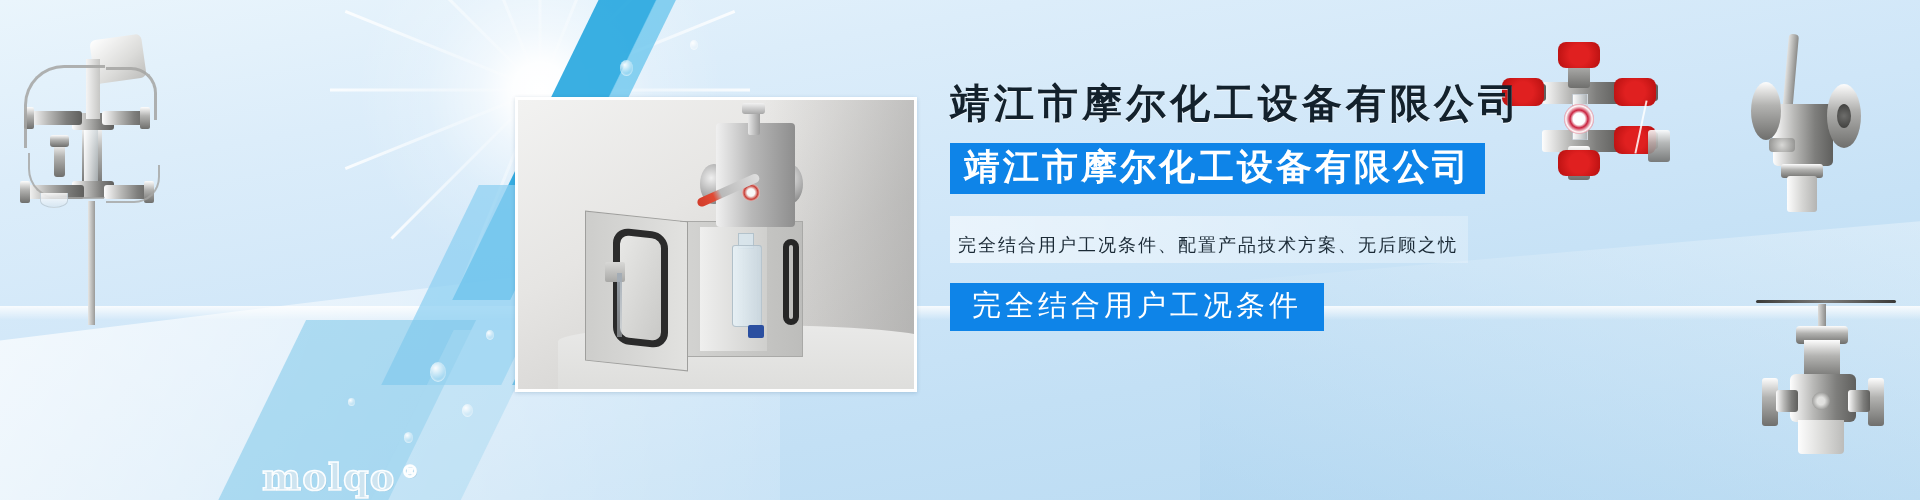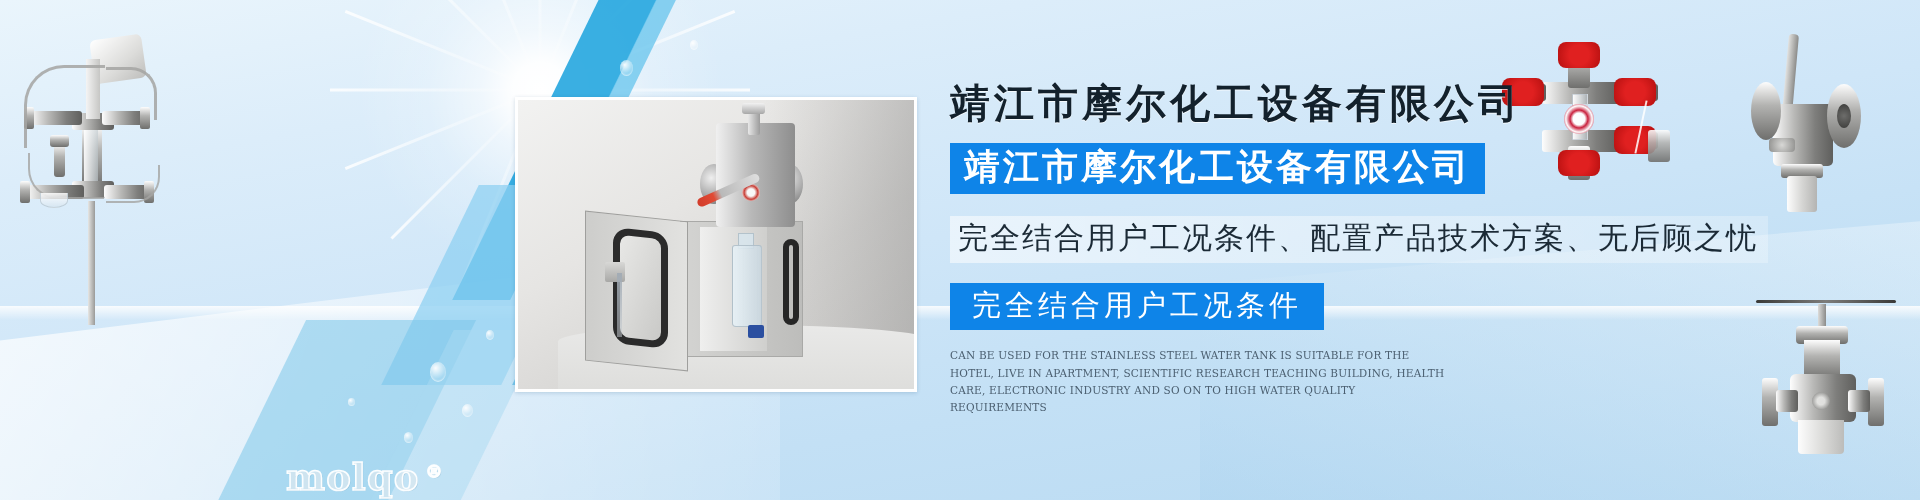--- a/index.html
+++ b/index.html
@@ -114,23 +114,23 @@
     text-shadow:0 1px 0 rgba(255,255,255,.7);
   }
   .badge-solid{
     display:inline-block;background:#0e84e8;color:#fff;
     font-size:36px;font-weight:700;letter-spacing:3px;
     padding:6px 14px 9px 14px;white-space:nowrap;line-height:1;
   }
   .row-tag{margin-top:18px;}
   .line-plain{
     margin-top:22px;display:inline-block;white-space:nowrap;
-    font-size:30px;font-weight:500;color:#1b2a36;letter-spacing:2px;line-height:1.15;
+    font-size:18px;font-weight:500;color:#1b2a36;letter-spacing:2px;line-height:1.15;
     background:linear-gradient(to right,rgba(255,255,255,.55),rgba(255,255,255,.25));
-    padding:5px 10px 7px 8px;
+    padding:19px 10px 7px 8px;
   }
   .row-custom{margin-top:20px;}
   .badge-custom{
     display:inline-block;background:#0e84e8;color:#fff;
     font-size:29px;font-weight:500;letter-spacing:4px;
     padding:7px 22px 9px 22px;white-space:nowrap;line-height:1.1;
   }
   .caption{
     margin-top:17px;width:505px;
     font-family:"DejaVu Serif","Liberation Serif",serif;
@@ -140,21 +140,20 @@
 
   
   .watermark{
     position:absolute;left:262px;top:455px;
     font-family:"DejaVu Serif","Liberation Serif",serif;
     font-size:37px;font-weight:700;letter-spacing:1px;
     color:rgba(255,255,255,.55);
     -webkit-text-stroke:1.5px rgba(255,255,255,.95);
     text-shadow:1px 1px 0 rgba(120,170,200,.45);
     white-space:nowrap;
-    margin-left:24px;
   }
   .watermark sup{font-size:17px;vertical-align:super;margin-left:6px;}
 </style>
 </head>
 <body>
 
 <div class="banner">
 
   <div class="bg-layer">
     <div class="wedge-light"></div>
@@ -300,20 +299,19 @@
     </div>
 
     <div>
       <span class="line-plain">完全结合用户工况条件、配置产品技术方案、无后顾之忧</span>
     </div>
 
     <div class="row-custom">
       <span class="badge-custom">完全结合用户工况条件</span>
     </div>
 
-    <div class="caption">CAN BE USED FOR THE STAINLESS STEEL WATER TANK IS SUITABLE FOR THE HOTEL, LIVE IN APARTMENT, SCIENTIFIC RESEARCH TEACHING BUILDING, HEALTH CARE, ELECTRONIC INDUSTRY AND SO ON TO HIGH WATER QUALITY REQUIREMENTS</div>
   </div>
 
   <div class="watermark">
     <span>molqo</span><sup>®</sup>
   </div>
 
 </div>
 
 </body></html>

